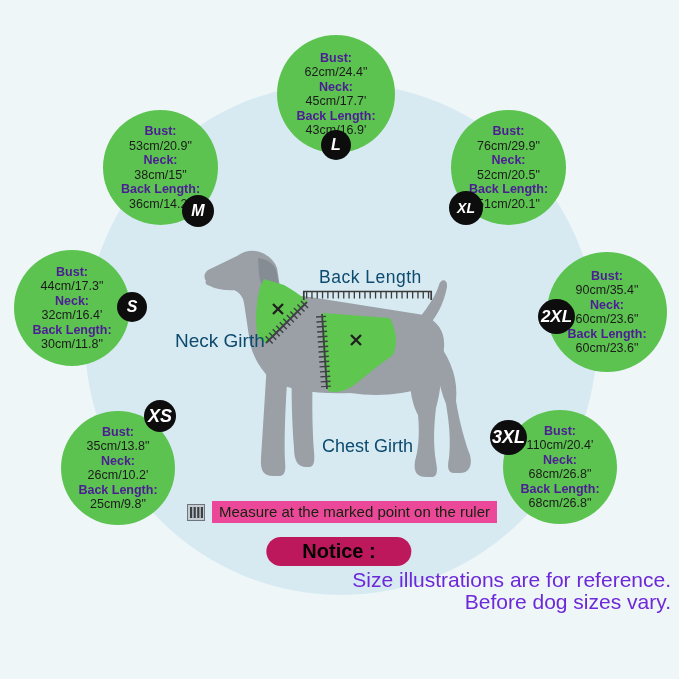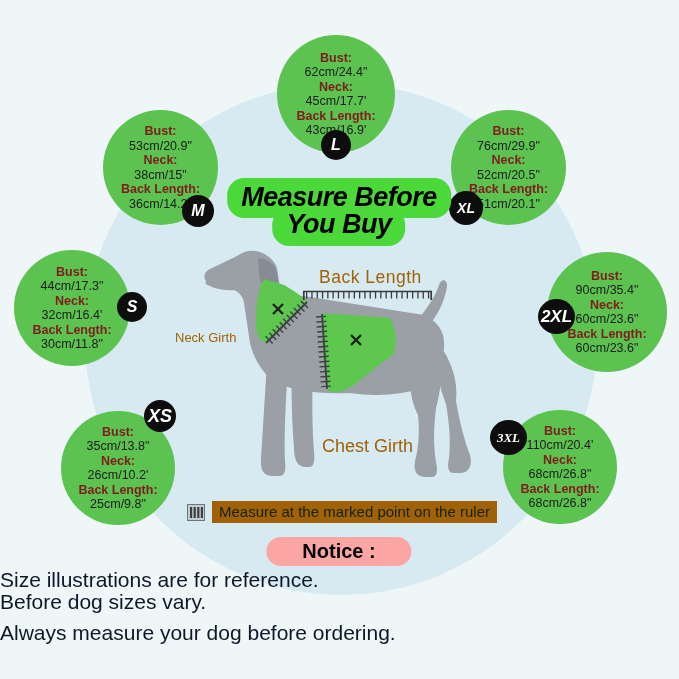--- a/index.html
+++ b/index.html
@@ -11,82 +11,78 @@
   .big-circle {
     position:absolute; left:85px; top:83px; width:512px; height:512px;
     border-radius:50%; background:#d7eaf2;
   }
   
   .size-circle {
     position:absolute; border-radius:50%; background:#5cc350;
     display:flex; flex-direction:column; align-items:center; justify-content:center;
     text-align:center; z-index:4;
   }
-  .size-circle .lbl { font-weight:bold; font-size:12.5px; line-height:14.5px; color:#7f1d1d; }
+  .size-circle .lbl { font-weight:bold; font-size:12.5px; line-height:14.5px; color:#4c1d95; }
   .size-circle .val { font-size:12.5px; line-height:14.5px; color:#1b1b1b; }
   .c-l   { left:277px; top:35px;  width:118px; height:118px; }
   .c-m   { left:103px; top:110px; width:115px; height:115px; }
   .c-xl  { left:451px; top:110px; width:115px; height:115px; }
   .c-s   { left:14px;  top:250px; width:116px; height:116px; }
   .c-2xl { left:547px; top:252px; width:120px; height:120px; }
   .c-xs  { left:61px;  top:411px; width:114px; height:114px; }
   .c-3xl { left:503px; top:410px; width:114px; height:114px; }
   .badge {
     position:absolute; background:#0d0d0d; color:#fff; border-radius:50%;
     display:flex; align-items:center; justify-content:center; font-weight:bold; z-index:5;
     font-style:italic;
   }
   .b-l   { width:30px; height:30px; left:44px;  top:95px;  font-size:16px; }
   .b-m   { width:32px; height:32px; left:79px;  top:85px;  font-size:16px; }
   .b-xl  { width:34px; height:34px; left:-2px;  top:81px;  font-size:14px;text-align:right; }
   .b-s   { width:30px; height:30px; left:103px; top:42px;  font-size:16px; }
   .b-2xl { width:37px; height:35px; left:-20px; top:47px;  font-size:17px;margin-left:11px; }
   .b-xs  { width:32px; height:32px; left:83px;  top:-11px; font-size:18px; }
-  .b-3xl { width:37px; height:35px; left:-13px; top:10px;  font-size:13px;font-family:Liberation Serif, serif; }
+  .b-3xl { width:37px; height:35px; left:-13px; top:10px;  font-size:18px; }
   
   .title { position:absolute; left:339px; top:178px; transform:translateX(-50%);
            text-align:center; z-index:6; white-space:nowrap; }
   .title .tl {
     display:inline-block; background:#4bd839; color:#000;
     font-style:italic; font-weight:800; font-size:27px; line-height:1;
     padding:6px 14px 7px; border-radius:17px; letter-spacing:-0.5px;
   }
   .title .tl2 { margin-top:-10px; padding-top:3px; padding-bottom:8px; }
   
-  .diag-label { position:absolute; z-index:3; color:#a16207; }
+  .diag-label { position:absolute; z-index:3; color:#0c4a6e; }
   .lab-back  { left:319px; top:267px; font-size:17.5px; letter-spacing:0.5px; }
-  .lab-neck  { left:175px; top:330px; font-size:13px; }
+  .lab-neck  { left:175px; top:330px; font-size:19px; }
   .lab-chest { left:322px; top:396px; font-size:18px;margin-top:40px; }
   .dog-svg { position:absolute; left:160px; top:243px; z-index:2; }
   
   .ruler-note { position:absolute; left:187px; top:501px; display:flex; align-items:center; gap:7px; z-index:6; }
   .ruler-note .txt {
-    background:#a16207; color:#14220f; font-size:15px; padding:2px 7px; line-height:18px;
+    background:#ec4899; color:#14220f; font-size:15px; padding:2px 7px; line-height:18px;
   }
   .notice-pill {
     position:absolute; left:339px; top:537px; transform:translateX(-50%);
-    background:#fca5a5; border-radius:16px; padding:3px 36px;
+    background:#be185d; border-radius:16px; padding:3px 36px;
     font-weight:bold; font-size:20px; color:#000; z-index:6; white-space:nowrap;
   }
-  .bottom-text { position:absolute; left:0; right:14px; top:569px; text-align:left;
-                 font-size:21px; color:#0f172a; z-index:6; }
+  .bottom-text { position:absolute; left:0; right:8px; top:569px; text-align:right;
+                 font-size:21px; color:#6d28d9; z-index:6; }
   .bottom-text .ln { line-height:22px; }
   .bottom-text .ln3 { margin-top:9px; }
 </style>
 </head>
 <body>
 
 <div class="stage">
 
   <div class="big-circle"></div>
 
-  <div class="title">
-    <div><span class="tl">Measure Before</span></div>
-    <div><span class="tl tl2">You Buy</span></div>
-  </div>
 
   <svg class="dog-svg" width="320" height="250" viewBox="0 0 320 250" xmlns="http://www.w3.org/2000/svg">
 
     <path d="M260,74 C268,64 276,52 279,42 C281,35 288,36 287,44 C284,60 276,76 266,85 Z" fill="#9aa0a6"></path>
 
     <path d="M68,45 L150,54 L264,72 Q286,82 284,105 Q282,130 266,144 Q230,156 190,150 Q140,152 112,138 Q94,120 90,100 L84,60 Q82,48 68,45 Z" fill="#9aa0a6"></path>
 
     <path d="M108,105 C105,150 103,185 101,215 C100,228 104,233 113,233 L119,233 C125,233 126,227 125,218 C124,190 126,150 129,112 Z" fill="#9aa0a6"></path>
     <path d="M132,115 C131,150 132,180 134,205 C134,218 138,224 146,224 L149,224 C154,224 155,218 154,209 C152,182 152,152 153,124 Z" fill="#9aa0a6"></path>
 
@@ -198,16 +194,15 @@
       <rect x="10.2" y="3" width="2.2" height="11" fill="#3b4045"></rect>
       <rect x="13.8" y="3" width="2.2" height="11" fill="#3b4045"></rect>
     </svg>
     <span class="txt">Measure at the marked point on the ruler</span>
   </div>
 
   <div class="notice-pill">Notice :</div>
   <div class="bottom-text">
     <div class="ln">Size illustrations are for reference.</div>
     <div class="ln">Before dog sizes vary.</div>
-    <div class="ln ln3">Always measure your dog before ordering.</div>
   </div>
 
 </div>
 
 </body></html>

